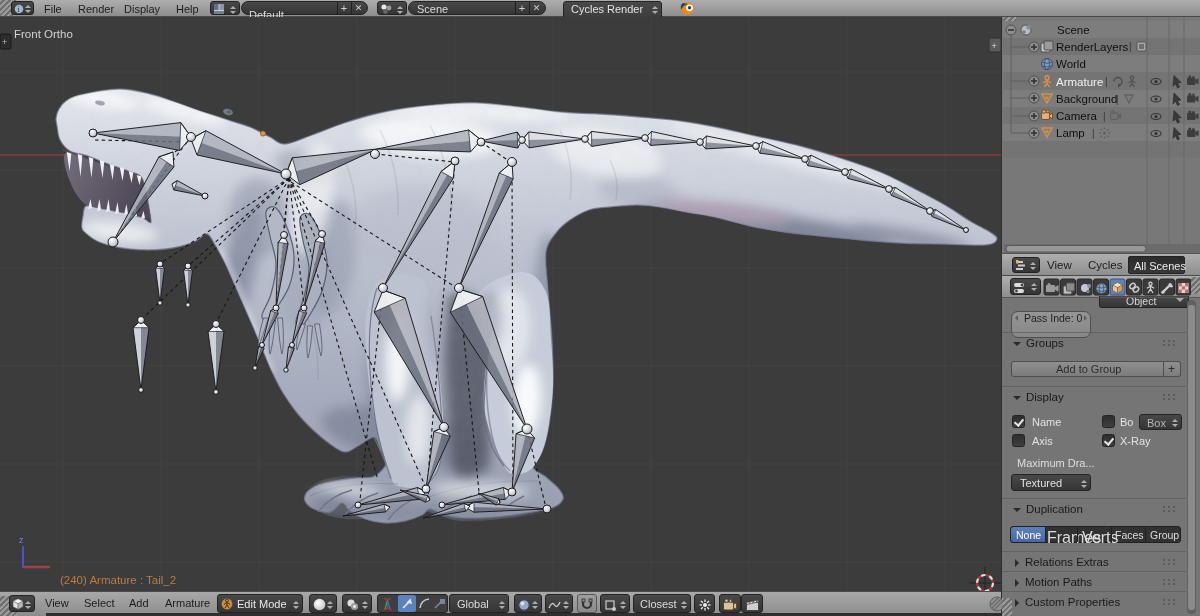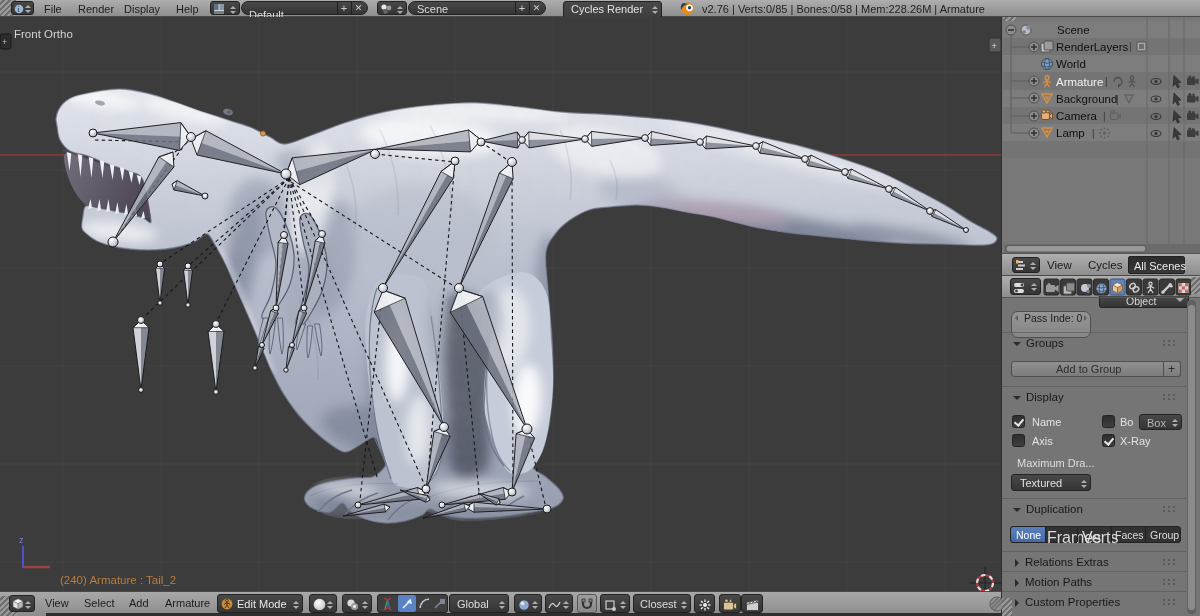--- a/index.html
+++ b/index.html
@@ -74,21 +74,20 @@
   <div class="btn" style="left:563px;top:1px;width:99px;height:30px">
     <span style="position:absolute;left:7px;top:1px;color:#e2e2e2">Cycles Render</span>
     <span class="updn"></span>
   </div>
   <svg width="17" height="15" style="position:absolute;left:679px;top:1px" viewBox="0 0 17 15">
     <circle cx="8.5" cy="7.5" r="6.2" fill="#ee8911"></circle>
     <circle cx="10.5" cy="6.8" r="3.4" fill="#fdfdfd"></circle>
       <circle cx="10.5" cy="6.8" r="1.7" fill="#29405e"></circle>
     <path d="M2,9 Q4,4 9,3 L4,2 Q1,4 2,9 Z" fill="#29405e"></path>
   </svg>
-  <span class="menu" style="left:702px;color:#222">v2.76 | Verts:0/85 | Bones:0/58 | Mem:228.26M | Armature</span>
 </div>
 <svg width="1001" height="599" viewBox="0 17 1001 599" style="position:absolute;left:0;top:17px">
 <defs>
 <linearGradient id="bodyg" x1="0" y1="85" x2="0" y2="530" gradientUnits="userSpaceOnUse">
  <stop offset="0" stop-color="#e6e9ef"></stop>
         <stop offset="0.33" stop-color="#c2c7d4"></stop>
  <stop offset="0.66" stop-color="#a8aebf"></stop>
         <stop offset="1" stop-color="#969dae"></stop>
       </linearGradient>
 <radialGradient id="ballg" cx="0.35" cy="0.3" r="0.9">

